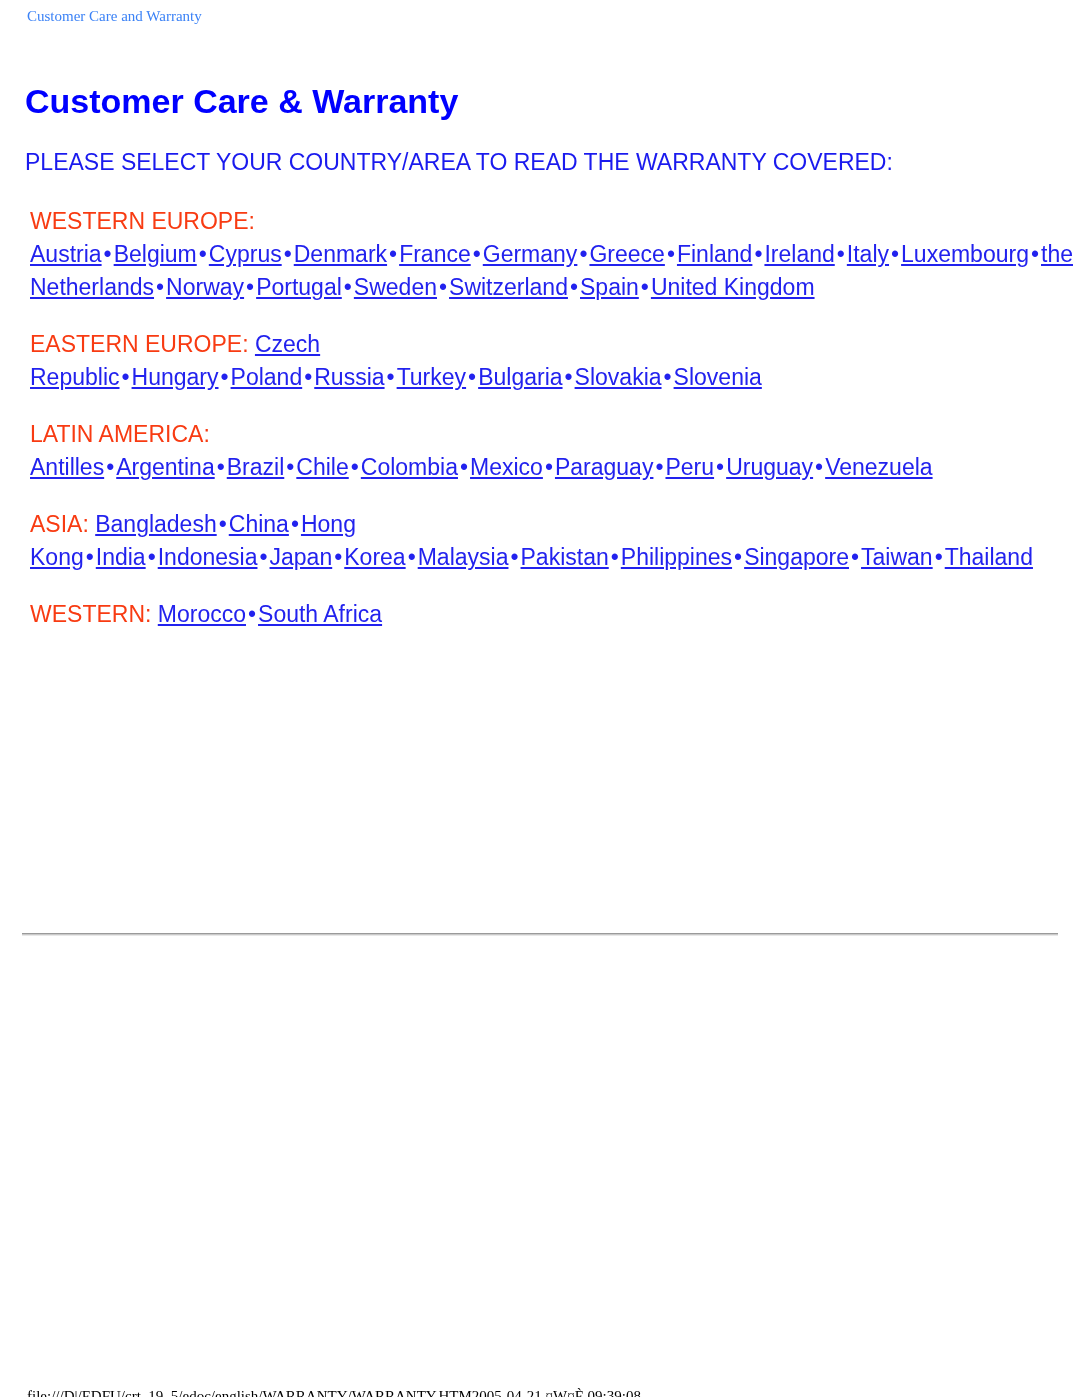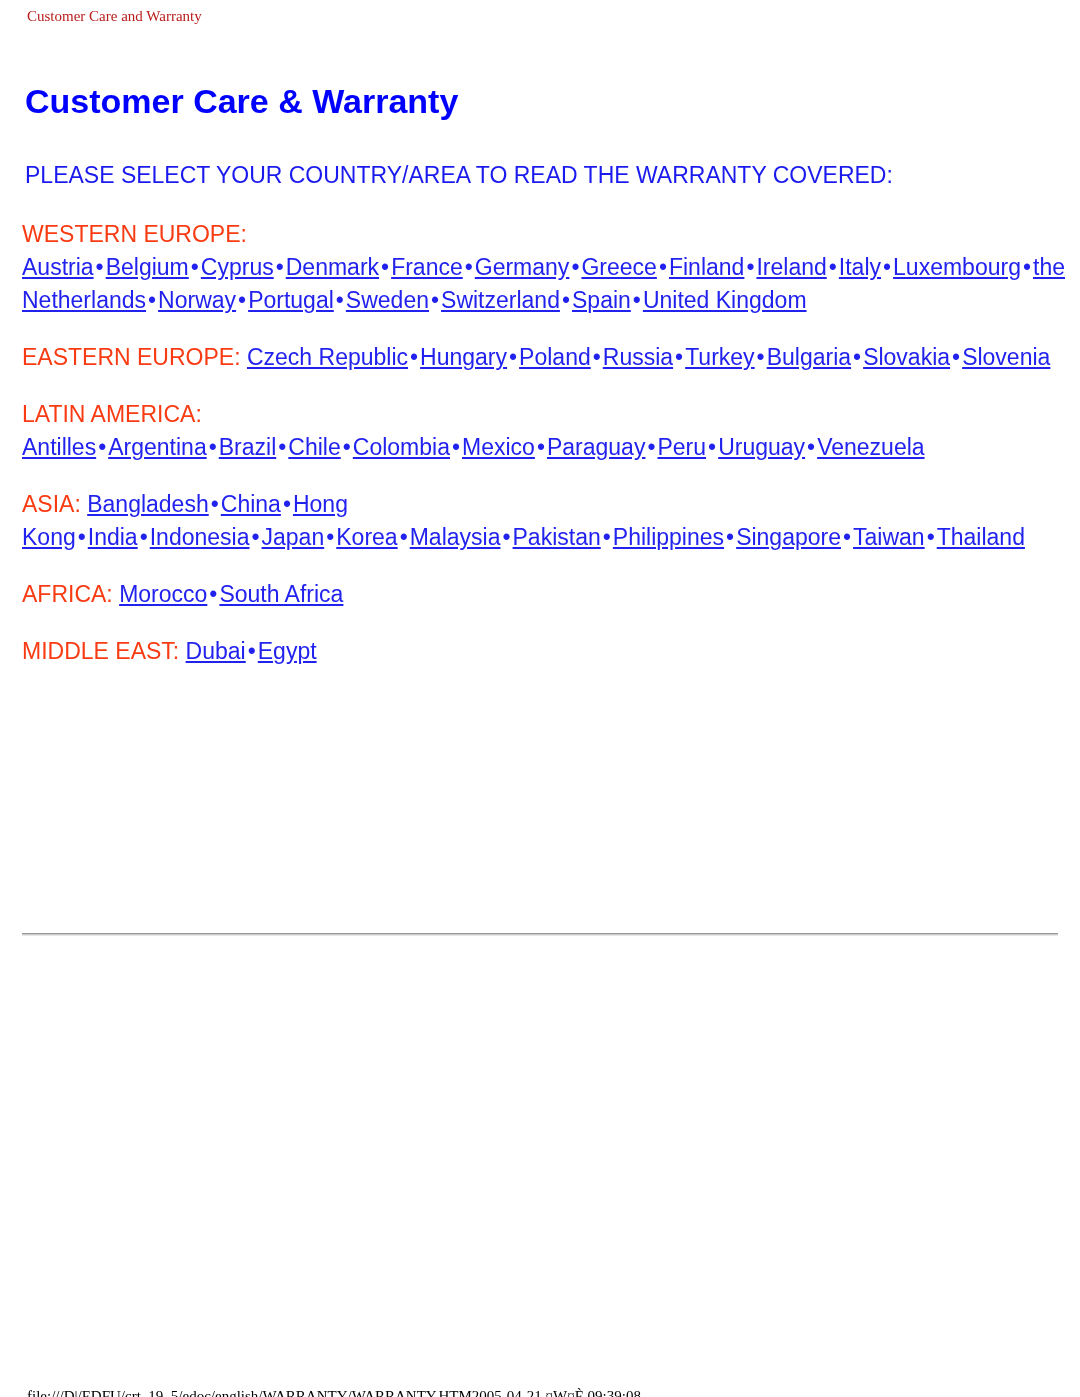--- a/index.html
+++ b/index.html
@@ -17,21 +17,21 @@
   }
 
   
   .page-header {
     position: absolute;
     top: 7px;
     left: 27px;
     font-family: "Liberation Serif", serif;
     font-size: 15px;
     line-height: 18px;
-    color: #b91c1c;
+    color: #3b82f6;
     white-space: nowrap;
   }
 
   
   .content {
     position: absolute;
     top: 64px;
     left: 22px;
     width: 1036px;
   }
@@ -45,28 +45,28 @@
     margin: 16px 0 0 3px;
     padding: 0;
     line-height: 42px;
   }
 
   .doc-subtitle {
     font-family: "Liberation Sans", sans-serif;
     font-size: 23px;
     font-weight: normal;
     color: #1A1AEE;
-    margin: 39px 0 0 3px;
+    margin: 26px 0 0 3px;
     line-height: 28px;
     white-space: nowrap;
   }
 
   
   .region-list {
-    margin: 0;
+    margin: 8px;
     padding: 0;
     list-style: none;
   }
   .region {
     margin: 0;
     padding: 0;
     font-size: 23px;
     line-height: 33px;
     margin-top: 24px;
   }
@@ -125,21 +125,20 @@
 
   <h1 class="doc-title">Customer Care &amp; Warranty</h1>
 
   <div class="doc-subtitle">PLEASE SELECT YOUR COUNTRY/AREA TO READ THE WARRANTY COVERED:</div>
 
   <div class="region-list" id="region-list">
       <p class="region first"><span class="region-label">WESTERN EUROPE:</span> <a class="region-link" href="#">Austria</a><span class="sep">•</span><a class="region-link" href="#">Belgium</a><span class="sep">•</span><a class="region-link" href="#">Cyprus</a><span class="sep">•</span><a class="region-link" href="#">Denmark</a><span class="sep">•</span><a class="region-link" href="#">France</a><span class="sep">•</span><a class="region-link" href="#">Germany</a><span class="sep">•</span><a class="region-link" href="#">Greece</a><span class="sep">•</span><a class="region-link" href="#">Finland</a><span class="sep">•</span><a class="region-link" href="#">Ireland</a><span class="sep">•</span><a class="region-link" href="#">Italy</a><span class="sep">•</span><a class="region-link" href="#">Luxembourg</a><span class="sep">•</span><a class="region-link" href="#">the Netherlands</a><span class="sep">•</span><a class="region-link" href="#">Norway</a><span class="sep">•</span><a class="region-link" href="#">Portugal</a><span class="sep">•</span><a class="region-link" href="#">Sweden</a><span class="sep">•</span><a class="region-link" href="#">Switzerland</a><span class="sep">•</span><a class="region-link" href="#">Spain</a><span class="sep">•</span><a class="region-link" href="#">United Kingdom</a></p>
       <p class="region"><span class="region-label">EASTERN EUROPE:</span> <a class="region-link" href="#">Czech Republic</a><span class="sep">•</span><a class="region-link" href="#">Hungary</a><span class="sep">•</span><a class="region-link" href="#">Poland</a><span class="sep">•</span><a class="region-link" href="#">Russia</a><span class="sep">•</span><a class="region-link" href="#">Turkey</a><span class="sep">•</span><a class="region-link" href="#">Bulgaria</a><span class="sep">•</span><a class="region-link" href="#">Slovakia</a><span class="sep">•</span><a class="region-link" href="#">Slovenia</a></p>
       <p class="region"><span class="region-label">LATIN AMERICA:</span> <a class="region-link" href="#">Antilles</a><span class="sep">•</span><a class="region-link" href="#">Argentina</a><span class="sep">•</span><a class="region-link" href="#">Brazil</a><span class="sep">•</span><a class="region-link" href="#">Chile</a><span class="sep">•</span><a class="region-link" href="#">Colombia</a><span class="sep">•</span><a class="region-link" href="#">Mexico</a><span class="sep">•</span><a class="region-link" href="#">Paraguay</a><span class="sep">•</span><a class="region-link" href="#">Peru</a><span class="sep">•</span><a class="region-link" href="#">Uruguay</a><span class="sep">•</span><a class="region-link" href="#">Venezuela</a></p>
       <p class="region"><span class="region-label">ASIA:</span> <a class="region-link" href="#">Bangladesh</a><span class="sep">•</span><a class="region-link" href="#">China</a><span class="sep">•</span><a class="region-link" href="#">Hong Kong</a><span class="sep">•</span><a class="region-link" href="#">India</a><span class="sep">•</span><a class="region-link" href="#">Indonesia</a><span class="sep">•</span><a class="region-link" href="#">Japan</a><span class="sep">•</span><a class="region-link" href="#">Korea</a><span class="sep">•</span><a class="region-link" href="#">Malaysia</a><span class="sep">•</span><a class="region-link" href="#">Pakistan</a><span class="sep">•</span><a class="region-link" href="#">Philippines</a><span class="sep">•</span><a class="region-link" href="#">Singapore</a><span class="sep">•</span><a class="region-link" href="#">Taiwan</a><span class="sep">•</span><a class="region-link" href="#">Thailand</a></p>
-      <p class="region"><span class="region-label">AFRICA:</span> <a class="region-link" href="#">Morocco</a><span class="sep">•</span><a class="region-link" href="#">South Africa</a></p>
-      <p class="region"><span class="region-label">MIDDLE EAST:</span> <a class="region-link" href="#">Dubai</a><span class="sep">•</span><a class="region-link" href="#">Egypt</a></p>
+      <p class="region"><span class="region-label">WESTERN:</span> <a class="region-link" href="#">Morocco</a><span class="sep">•</span><a class="region-link" href="#">South Africa</a></p>
     </div>
 
 </div>
 
 <div class="divider"></div>
 
 <div class="page-footer">file:///D|/EDFU/crt_19_5/edoc/english/WARRANTY/WARRANTY.HTM2005-04-21 ¤W¤È 09:39:08</div>
 
 </body></html>

